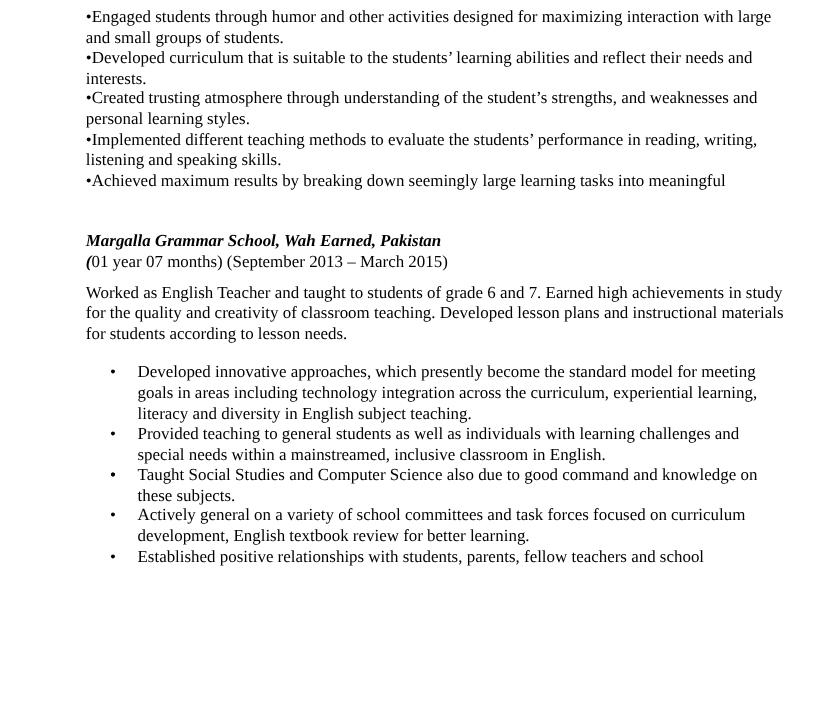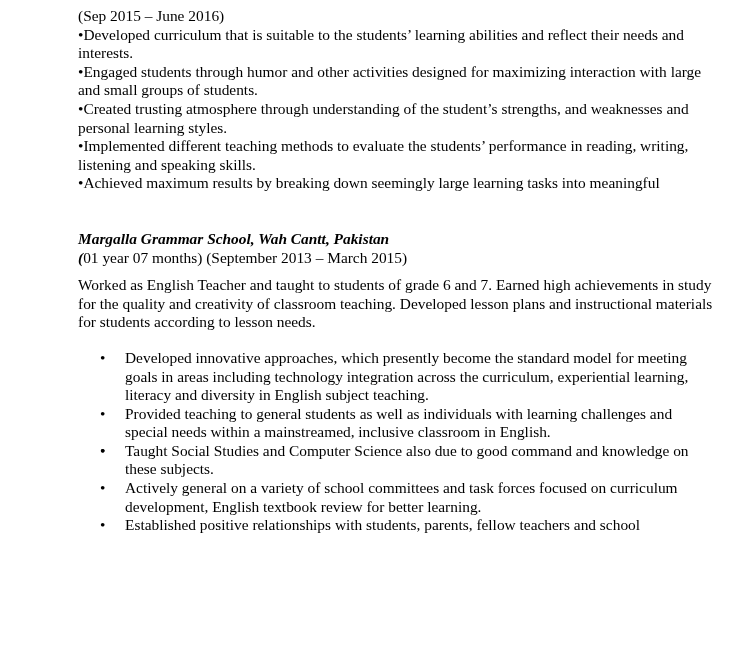--- a/index.html
+++ b/index.html
@@ -15,33 +15,32 @@
   ul { margin:0; padding:0; list-style:none; }
   ul li { position:relative; padding-left:47px; }
   ul li .bul { position:absolute; left:22px; top:0; }
   .it { font-style:italic; font-weight:bold; }
 </style>
 </head>
 <body>
 
 <div class="page">
   <div>
-    <p>(Sep 2015 – June 2016)</p>
+    <p>•Engaged students through humor and other activities designed for maximizing interaction with large and small groups of students.</p>
     <p>•Developed curriculum that is suitable to the students’ learning abilities and reflect their needs and interests.</p>
-    <p>•Engaged students through humor and other activities designed for maximizing interaction with large and small groups of students.</p>
     <p>•Created trusting atmosphere through understanding of the student’s strengths, and weaknesses and personal learning styles.</p>
     <p>•Implemented different teaching methods to evaluate the students’ performance in reading, writing, listening and speaking skills.</p>
     <p>•Achieved maximum results by breaking down seemingly large learning tasks into meaningful</p>
   </div>
 
   <div class="gap1"></div>
   <div class="gap2"></div>
 
   <div>
-    <p class="title">Margalla Grammar School, Wah Cantt, Pakistan</p>
+    <p class="title">Margalla Grammar School, Wah Earned, Pakistan</p>
     <p><span class="it">(</span><span>01 year 07 months) (September 2013 – March 2015)</span></p>
     <div class="gap3"></div>
     <p>Worked as English Teacher and taught to students of grade 6 and 7. Earned high achievements in study for the quality and creativity of classroom teaching. Developed lesson plans and instructional materials for students according to lesson needs.</p>
     <div class="gap4"></div>
     <ul>
       <li><span class="bul">•</span><span>Developed innovative approaches, which presently become the standard model for meeting goals in areas including technology integration across the curriculum, experiential learning, literacy and diversity in English subject teaching.</span></li>
       <li><span class="bul">•</span><span>Provided teaching to general students as well as individuals with learning challenges and special needs within a mainstreamed, inclusive classroom in English.</span></li>
       <li><span class="bul">•</span></li>
       <li><span class="bul">•</span><span>Taught Social Studies and Computer Science also due to good command and knowledge on these subjects.</span></li>
       <li><span class="bul">•</span><span>Actively general on a variety of school committees and task forces focused on curriculum development, English textbook review for better learning.</span></li>

